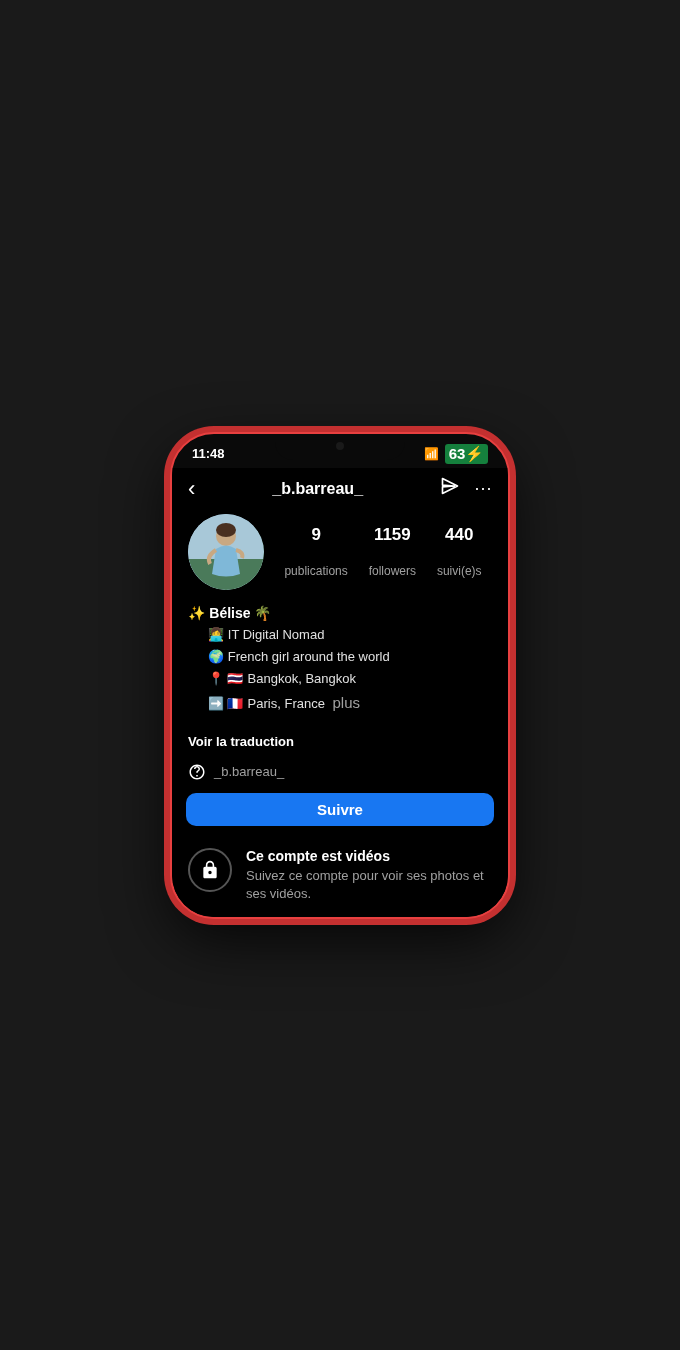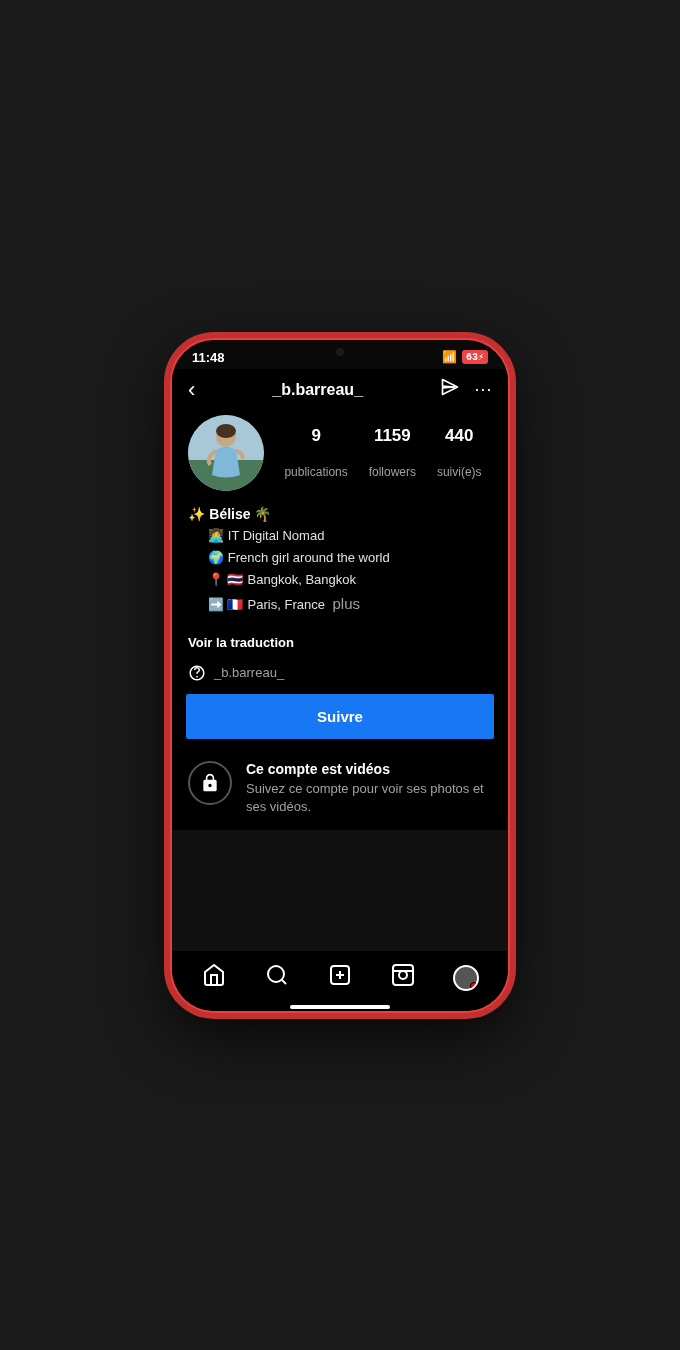--- a/index.html
+++ b/index.html
@@ -6,21 +6,21 @@
     body {
       background: #1a1a1a;
       display: flex;
       justify-content: center;
       align-items: center;
       min-height: 100vh;
       font-family: -apple-system, BlinkMacSystemFont, 'Segoe UI', sans-serif;
     }
     .phone-shell {
       width: 340px;
-      height: 675px;
+      height: 487px;
       background: #0a0a0a;
       border-radius: 44px;
       border: 2px solid #e84040;
       box-shadow: 0 0 0 6px #c43030, 0 20px 60px rgba(0,0,0,0.8);
       position: relative;
       overflow: hidden;
       display: flex;
       flex-direction: column;
     }
     
@@ -59,27 +59,26 @@
     }
     .status-right {
       display: flex;
       align-items: center;
       gap: 5px;
     }
     .wifi-icon {
       font-size: 12px;
     }
     .battery-badge {
-      background: #ef4444;
-      color: #fff;
-      font-size: 10px;
+      background: #15803d;
+      color: #fff;
+      font-size: 15px;
       font-weight: 700;
       padding: 1px 4px;
       border-radius: 3px;
-      font-family: Liberation Mono, monospace;
     }
     
     .screen {
       flex: 1;
       background: #000;
       overflow-y: auto;
       overflow-x: hidden;
       border-radius: 0 0 40px 40px;
       display: flex;
       flex-direction: column;
@@ -212,22 +211,22 @@
     .threads-username {
       color: #a0a0a0;
       font-size: 13px;
     }
     
     .suivre-btn {
       margin: 6px 14px 8px;
       background: #1877f2;
       color: #fff;
       border: none;
-      border-radius: 2px;
-      padding: 14px;
+      border-radius: 10px;
+      padding: 8px;
       font-size: 15px;
       font-weight: 600;
       cursor: pointer;
       text-align: center;
       flex-shrink: 0;
     }
     
     .private-section {
       padding: 14px 16px;
       display: flex;

